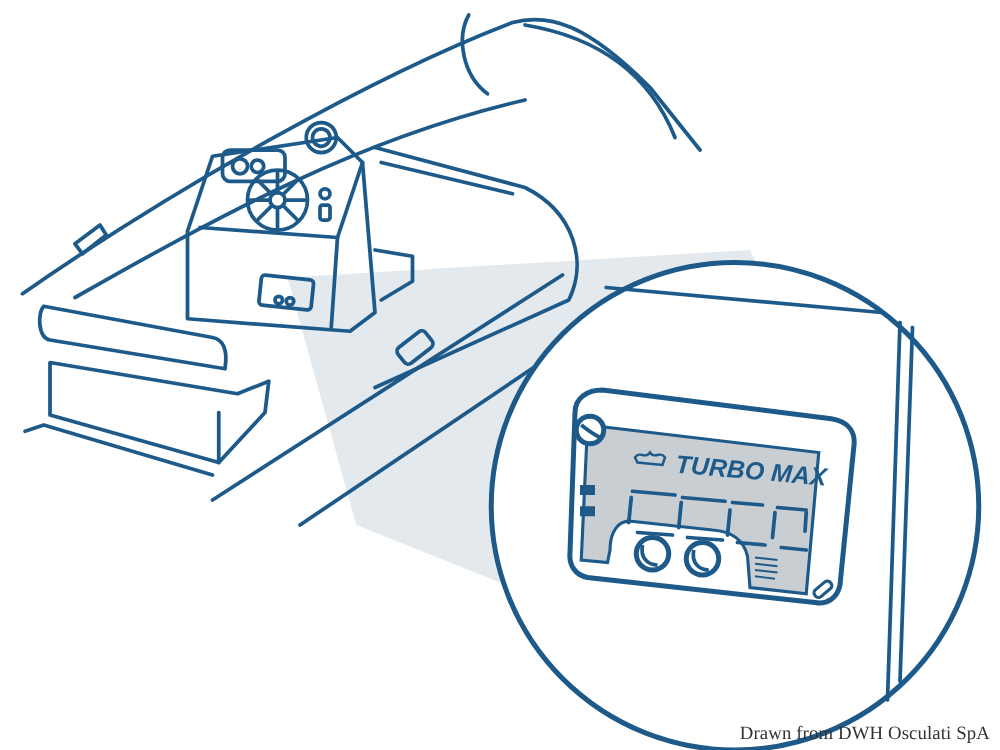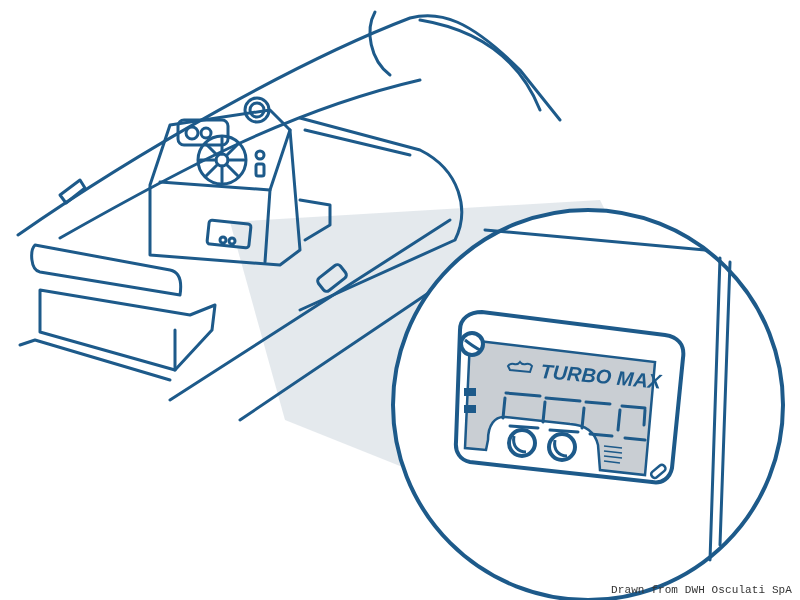--- a/index.html
+++ b/index.html
@@ -1,21 +1,21 @@
 <!DOCTYPE html>
 <html><head>
   <meta charset="utf-8">
   <style>
     html, body { margin: 0; padding: 0; background: #ffffff; }
     body { width: 800px; height: 600px; position: relative; overflow: hidden; }
     .canvas { position: absolute; left: 0; top: 0; width: 800px; height: 600px; }
     svg { position: absolute; left: 0; top: 0; }
     .credit {
       position: absolute; right: 8px; bottom: 4px;
-      font-family: Liberation Mono, monospace; font-size: 11px; color: #333333;
+      font-family: Liberation Serif, serif; font-size: 15px; color: #333333;
       letter-spacing: 0.1px;
     }
     .brand-text {
       font-family: "Liberation Sans", sans-serif; font-style: italic; font-weight: bold;
     }
   </style>
 </head>
 <body>
 
 <div class="canvas">

